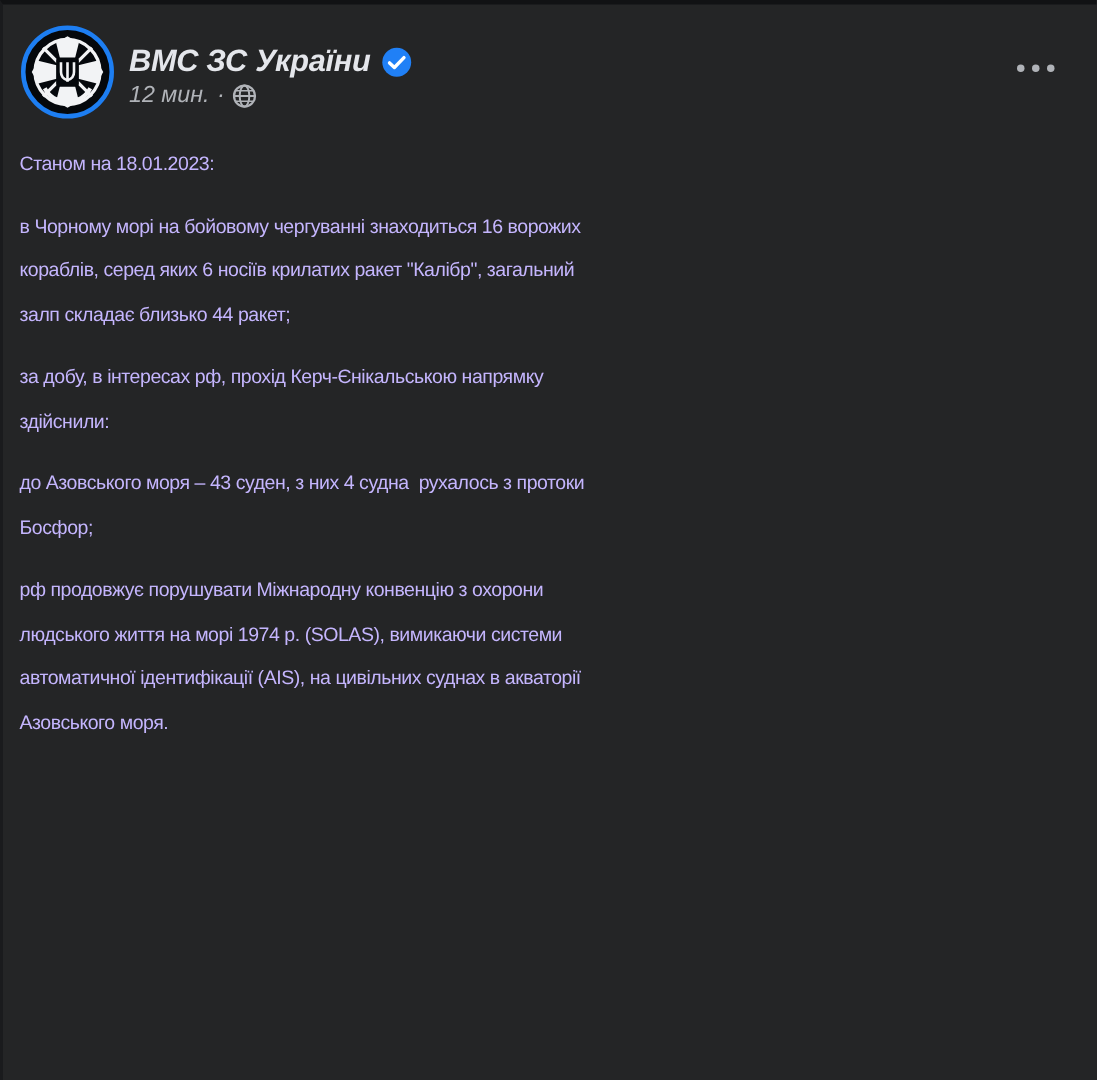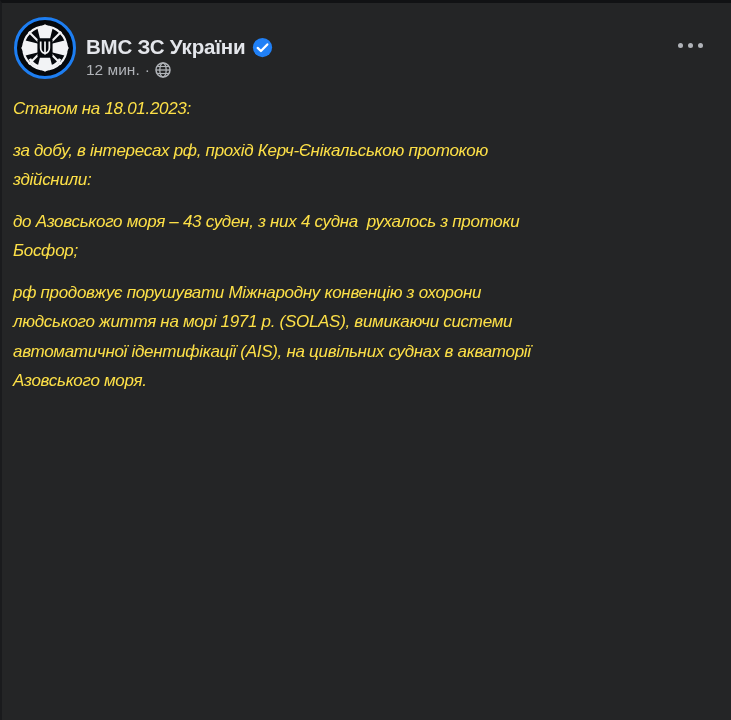--- a/index.html
+++ b/index.html
@@ -10,23 +10,24 @@
     color: #e4e6eb;
     overflow: hidden;
     border-top: 3px solid #111214;
     border-left: 2px solid #1a1b1d;
   }
   .post-card { position: relative; width: 100%; height: 100%; }
 
   
   .post-header {
     display: flex;
-    align-items: flex-end;
+    align-items: center;
     padding: 14px 16px 0 12px;
     position: relative;
+    font-style: italic;
   }
   .avatar {
     width: 62px; height: 62px;
     border-radius: 50%;
     background: #05080c;
     border: 3px solid #1d7ef2;
     display: flex; align-items: center; justify-content: center;
     flex: 0 0 auto;
     cursor: pointer;
   }
@@ -59,27 +60,26 @@
     cursor: pointer;
   }
   .more-options .dot {
     width: 5px; height: 5px; border-radius: 50%;
     background: #b0b3b8;
   }
 
   
   .post-body { padding: 15px 14px 0 11px; }
   .post-body p {
-    font-size: 17px;
+    font-size: 13px;
     line-height: 29.5px;
     letter-spacing: -0.3px;
-    color: #fde047;
+    color: #c4b5fd;
     margin-bottom: 12px;
     white-space: pre-wrap;
-    font-style: italic;
   }
 </style>
 </head>
 <body>
 
 <div class="post-card">
 
   <div class="post-header">
 
     <div class="avatar">
@@ -132,23 +132,26 @@
 
     <div class="more-options">
       <span class="dot"></span>
       <span class="dot"></span>
       <span class="dot"></span>
     </div>
   </div>
 
   <div class="post-body">
     <p>Станом на 18.01.2023:</p>
-    <p>за добу, в інтересах рф, прохід Керч-Єнікальською протокою
+    <p>в Чорному морі на бойовому чергуванні знаходиться 16 ворожих
+кораблів, серед яких 6 носіїв крилатих ракет "Калібр", загальний
+залп складає близько 44 ракет;</p>
+    <p>за добу, в інтересах рф, прохід Керч-Єнікальською напрямку
 здійснили:</p>
     <p>до Азовського моря – 43 суден, з них 4 судна  рухалось з протоки
 Босфор;</p>
     <p>рф продовжує порушувати Міжнародну конвенцію з охорони
-людського життя на морі 1971 р. (SOLAS), вимикаючи системи
+людського життя на морі 1974 р. (SOLAS), вимикаючи системи
 автоматичної ідентифікації (AIS), на цивільних суднах в акваторії
 Азовського моря.</p>
   </div>
 
 </div>
 
 </body></html>

